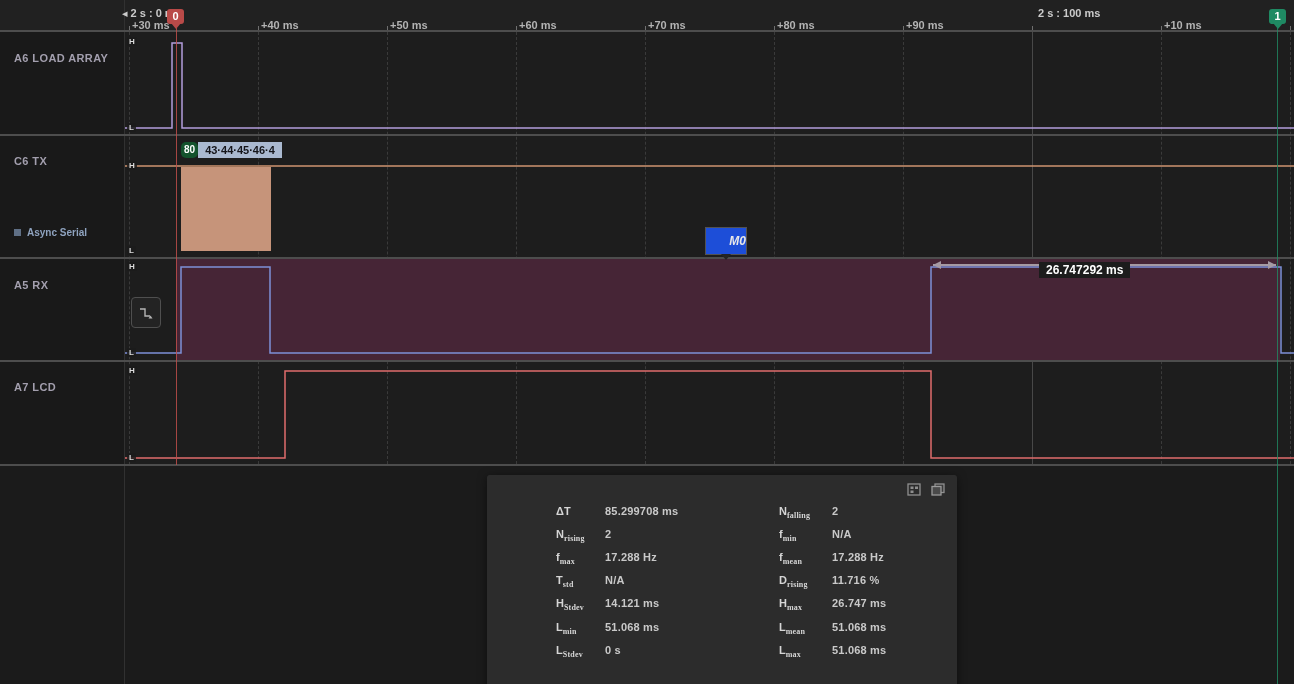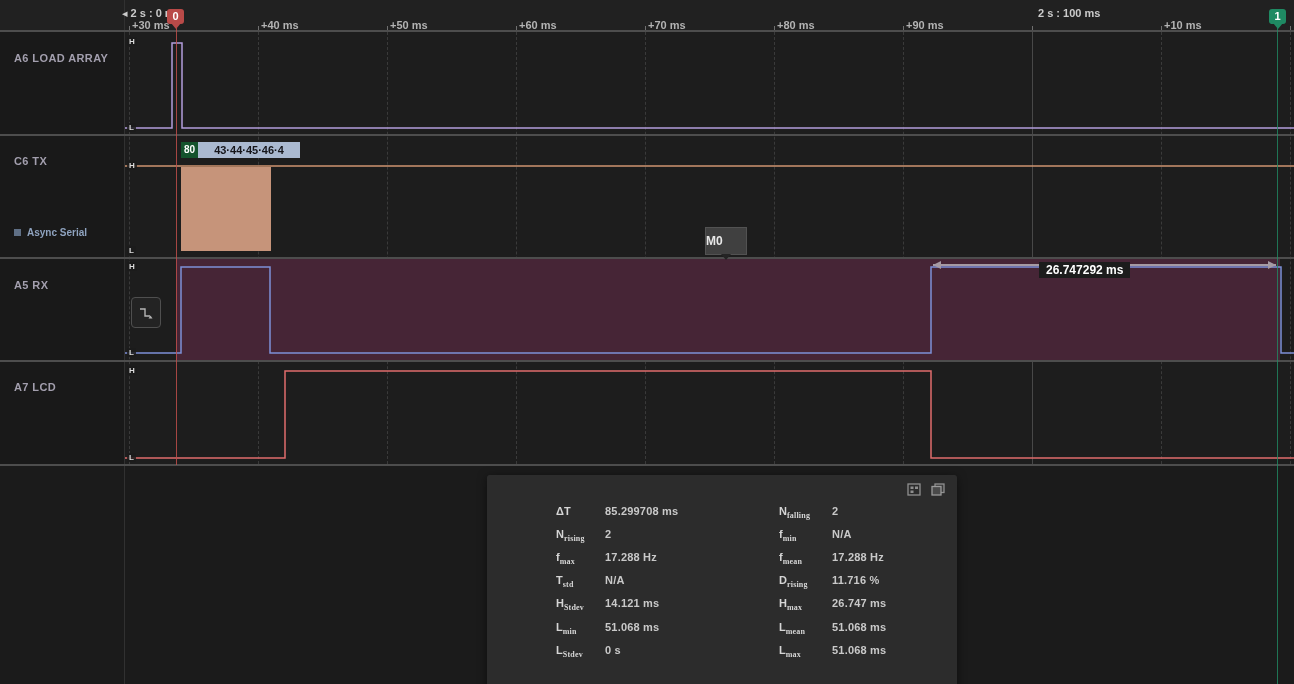--- a/index.html
+++ b/index.html
@@ -34,26 +34,26 @@
   .analyzer-row{left:14px;display:flex;align-items:center;gap:6px;cursor:pointer;}
   .analyzer-icon{width:7px;height:7px;background:#5f6f85;display:inline-block;}
   .analyzer-text{font-size:10px;font-weight:bold;color:#8fa3bf;}
   
   .lvl{font-size:8px;font-weight:bold;color:#dcdcdc;background:rgba(27,27,27,.85);padding:0 2px;z-index:8;}
   
   .selection{left:176px;top:259px;width:1104px;height:101px;background:#462536;z-index:2;}
   .serial-block{left:181px;top:167px;width:90px;height:84px;background:#c6947a;z-index:3;}
   svg.traces{left:0;top:0;z-index:6;}
   .serial-annot{left:181px;top:142px;height:16px;display:flex;align-items:stretch;z-index:9;}
-  .serial-badge{background:#14532d;color:#fff;border-radius:0;font-size:10px;font-weight:bold;
+  .serial-badge{background:#14532d;color:#fff;border-radius:5px;font-size:10px;font-weight:bold;
                 padding:0 3px;line-height:16px;}
   .serial-bytes{background:#aab9d0;color:#15151a;font-size:11px;font-weight:bold;line-height:16px;
-                padding:0 16px;max-width:74px;overflow:hidden;white-space:nowrap;}
-  .m0-box{left:705px;top:227px;width:40px;height:26px;background:#404040;border:1px solid #525252;
-          color:#e8e8e8;font-size:12px;font-weight:bold;text-align:left;line-height:26px;z-index:14;cursor:pointer;}
+                padding:0 7px;max-width:74px;overflow:hidden;white-space:nowrap;}
+  .m0-box{left:705px;top:227px;width:40px;height:26px;background:#1d4ed8;border:1px solid #525252;
+          color:#e8e8e8;font-size:12px;font-weight:bold;text-align:right;line-height:26px;z-index:14;cursor:pointer;font-style:italic;}
   .m0-box:after{content:"";position:absolute;left:50%;bottom:-6px;margin-left:-5px;
                 border:5px solid transparent;border-bottom:none;border-top:6px solid #242424;}
   .measure-label{left:1039px;top:262px;background:#1c1c1c;color:#fff;font-size:12px;font-weight:bold;
                  padding:1px 7px;z-index:13;white-space:nowrap;}
   .trigger-chip{left:131px;top:297px;width:28px;height:29px;background:#232323;border:1px solid #4f4f4f;
                 border-radius:4px;z-index:9;display:flex;align-items:center;justify-content:center;cursor:pointer;}
   
   .panel{left:487px;top:475px;width:470px;height:230px;background:rgba(45,45,45,0.97);border-radius:3px;
          box-shadow:0 2px 10px rgba(0,0,0,.5);z-index:20;}
   .panel-icons{position:absolute;top:8px;right:12px;display:flex;gap:10px;}

